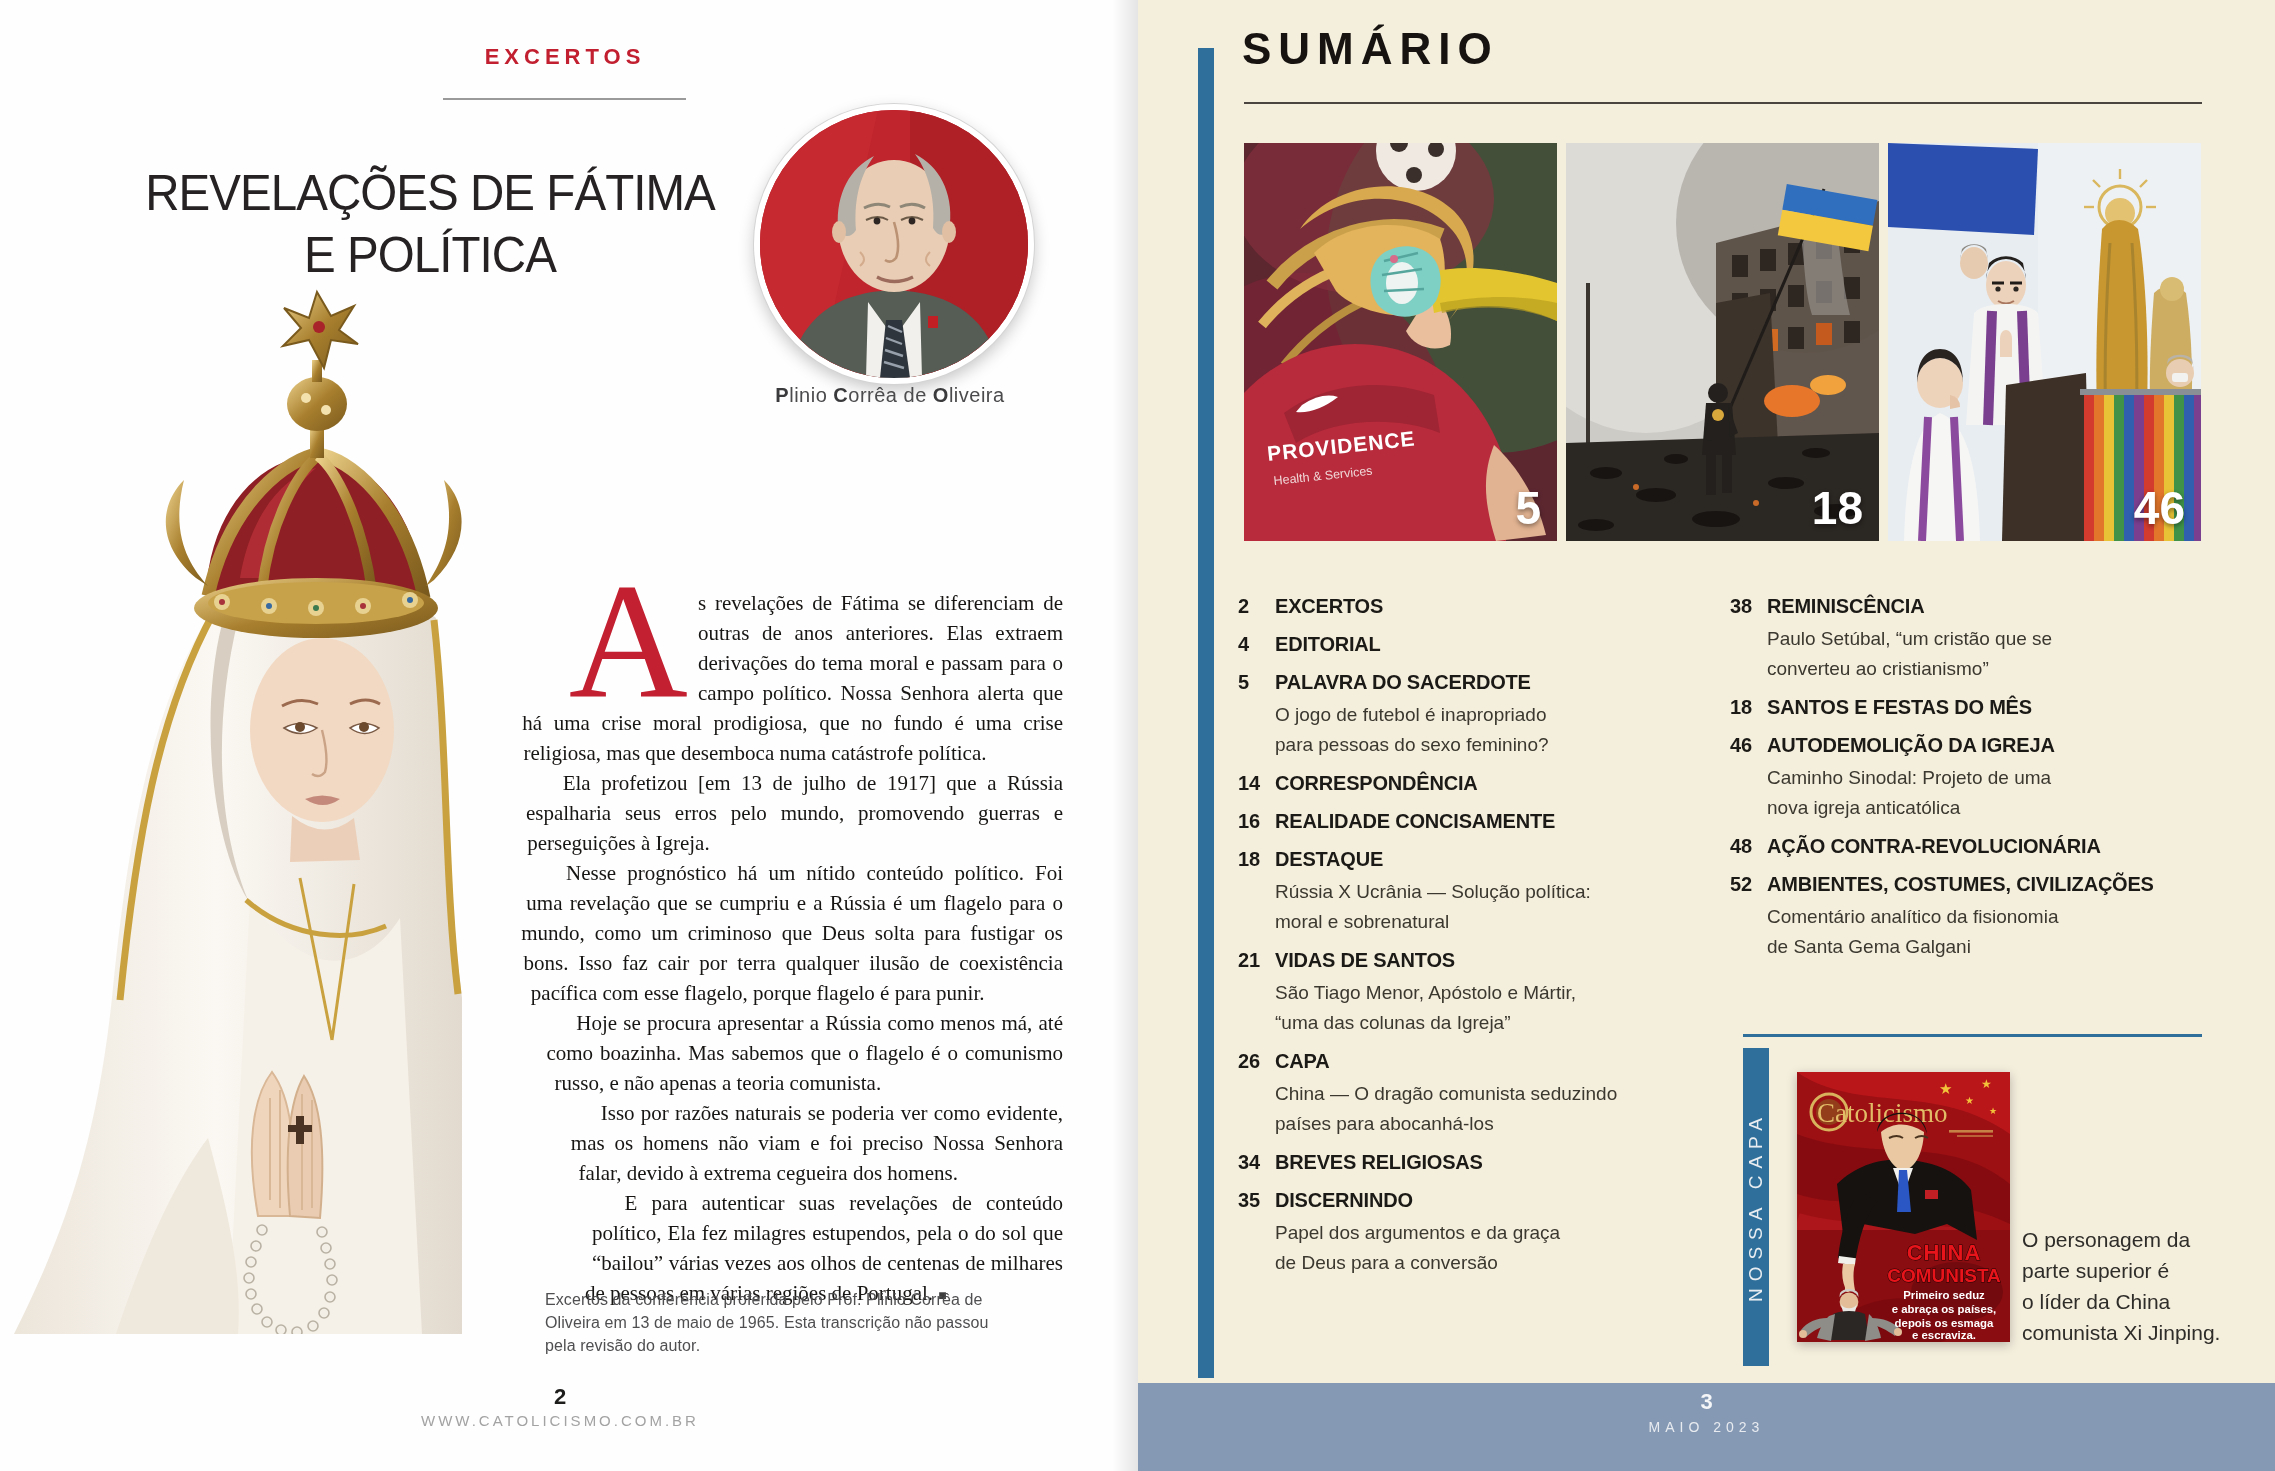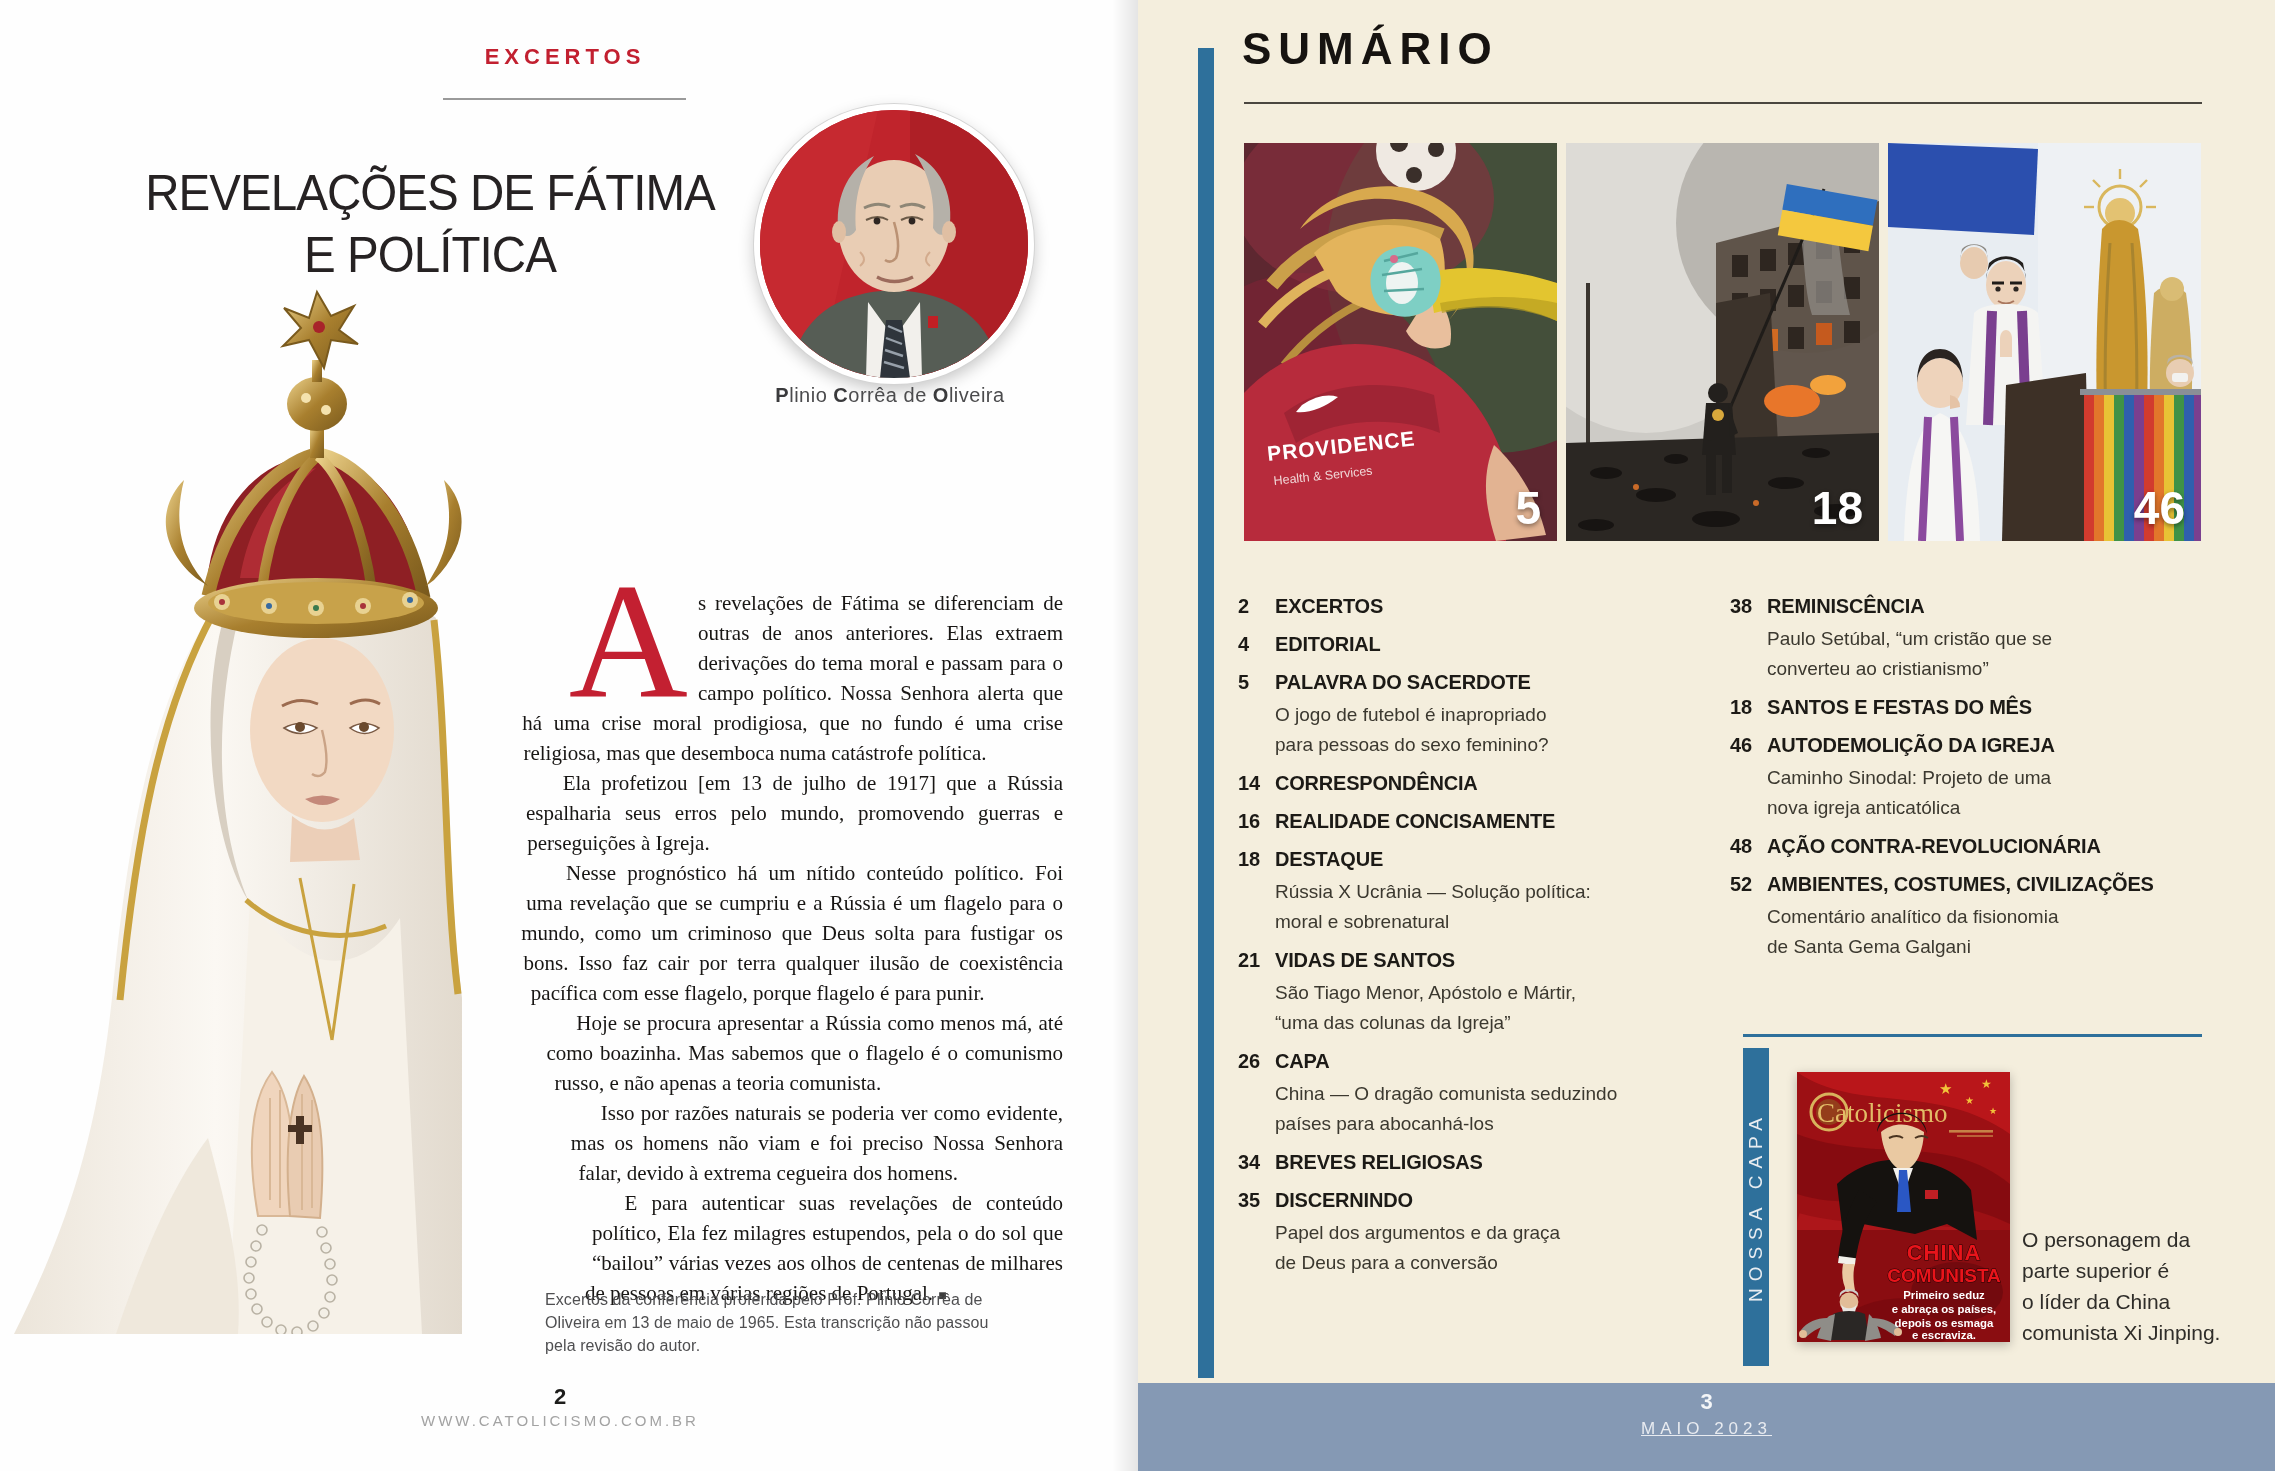--- a/index.html
+++ b/index.html
@@ -65,22 +65,22 @@
   .capa-bar{left:605px;top:1048px;width:26px;height:318px;background:#2e709b;
             display:flex;align-items:center;justify-content:center;}
   .capa-bar span{writing-mode:vertical-rl;transform:rotate(180deg);color:#e9edf1;
                  font-size:19px;letter-spacing:7px;}
   .cover{left:659px;top:1072px;width:213px;height:270px;box-shadow:0 3px 10px rgba(0,0,0,.25);}
   .cover svg{display:block;}
   .capa-caption{left:884px;top:1224px;width:230px;font-size:21px;line-height:31px;color:#2f2d29;}
   .footer-band{left:0;top:1383px;width:1137px;height:88px;background:#8599b4;}
   .pagefoot-right-num{left:0;top:1389px;width:1137px;text-align:center;font-weight:bold;
                       font-size:22px;color:#f4f6f8;}
-  .pagefoot-right-issue{left:0;top:1419px;width:1137px;text-align:center;font-size:17px;
-                        letter-spacing:5px;color:#e8ebf0;text-decoration:underline;}
+  .pagefoot-right-issue{left:0;top:1419px;width:1137px;text-align:center;font-size:14px;
+                        letter-spacing:5px;color:#e8ebf0;}
 </style>
 </head>
 <body>
 
 <div id="spread">
 
   <div id="left-page" class="abs">
 
     <div class="abs kicker">EXCERTOS</div>
     <div class="abs kicker-rule"></div>

